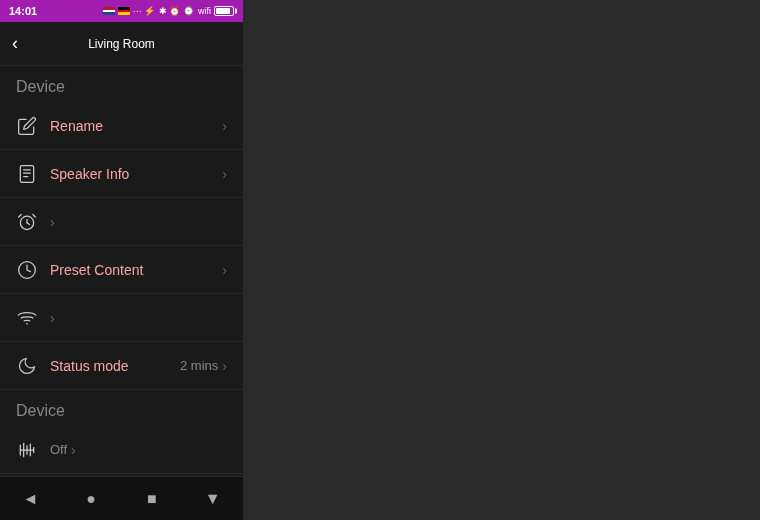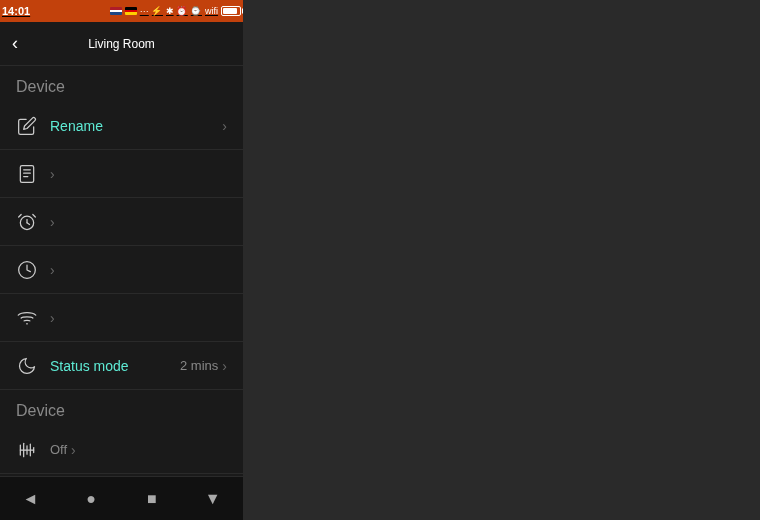--- a/index.html
+++ b/index.html
@@ -18,28 +18,27 @@
       height: 520px;
       background: #1a1a1a;
       display: flex;
       flex-direction: column;
       overflow: hidden;
       flex-shrink: 0;
     }
 
     
     .status-bar {
-      background: #c2410c;
+      background: #a21caf;
       height: 22px;
       display: flex;
       align-items: center;
       justify-content: space-between;
-      padding: 0 2px;
-      flex-shrink: 0;
-      text-decoration: underline;
+      padding: 0 9px;
+      flex-shrink: 0;
     }
     .status-time {
       color: #fff;
       font-size: 11px;
       font-weight: 600;
     }
     .status-icons {
       display: flex;
       align-items: center;
       gap: 3px;
@@ -154,21 +153,21 @@
       height: 20px;
       fill: none;
       stroke: #ccc;
       stroke-width: 1.5;
       stroke-linecap: round;
       stroke-linejoin: round;
     }
 
     .menu-label {
       flex: 1;
-      color: #5eead4;
+      color: #fca5a5;
       font-size: 14px;
     }
     .menu-value {
       color: #888;
       font-size: 13px;
       margin-right: 4px;
     }
     .menu-chevron {
       color: #666;
       font-size: 14px;
@@ -245,20 +244,21 @@
 
     <div class="menu-item">
       <div class="menu-icon">
         <svg viewBox="0 0 24 24">
             <rect x="4" y="2" width="16" height="20" rx="2"></rect>
             <line x1="8" y1="7" x2="16" y2="7"></line>
             <line x1="8" y1="11" x2="16" y2="11"></line>
             <line x1="8" y1="15" x2="13" y2="15"></line>
           </svg>
       </div>
+      <span class="menu-label">Speaker Info</span>
       <span class="menu-chevron">›</span>
     </div>
 
     <div class="menu-item">
       <div class="menu-icon">
         <svg viewBox="0 0 24 24">
             <circle cx="12" cy="13" r="8"></circle>
             <line x1="12" y1="9" x2="12" y2="13"></line>
             <line x1="12" y1="13" x2="15" y2="15"></line>
             <path d="M5 3L2 6"></path>
@@ -268,20 +268,21 @@
       <span class="menu-chevron">›</span>
     </div>
 
     <div class="menu-item">
       <div class="menu-icon">
         <svg viewBox="0 0 24 24">
             <circle cx="12" cy="12" r="10"></circle>
             <polyline points="12 6 12 12 16 14"></polyline>
           </svg>
       </div>
+      <span class="menu-label">Preset Content</span>
       <span class="menu-chevron">›</span>
     </div>
 
     <div class="menu-item">
       <div class="menu-icon">
         <svg viewBox="0 0 24 24">
             <path d="M1.5 8.5C5.5 4.5 18.5 4.5 22.5 8.5"></path>
             <path d="M5 12c2-2 12-2 14 0"></path>
             <path d="M8.5 15.5c1-1 6-1 7 0"></path>
             <circle cx="12" cy="19" r="1" fill="#ccc" stroke="none"></circle>

